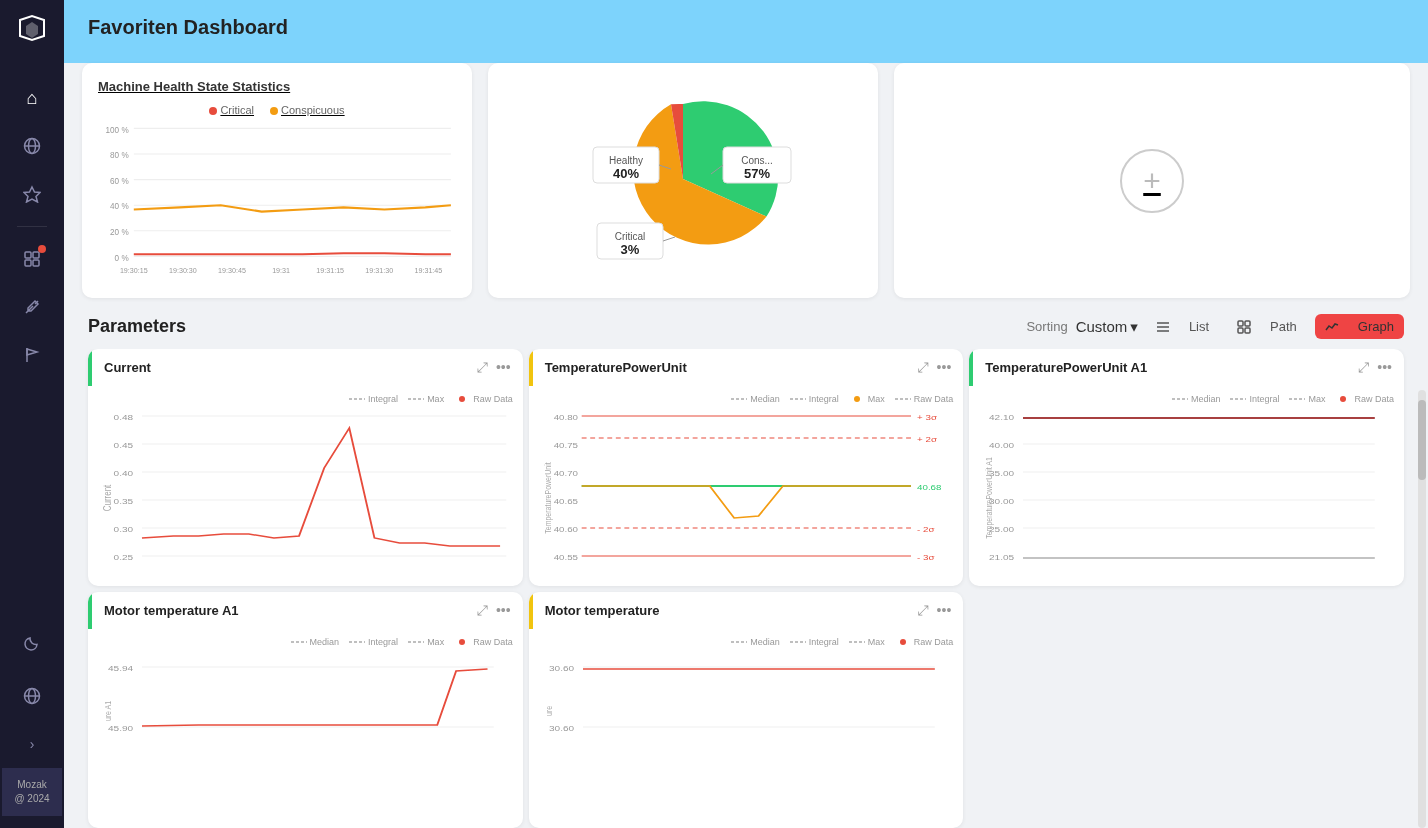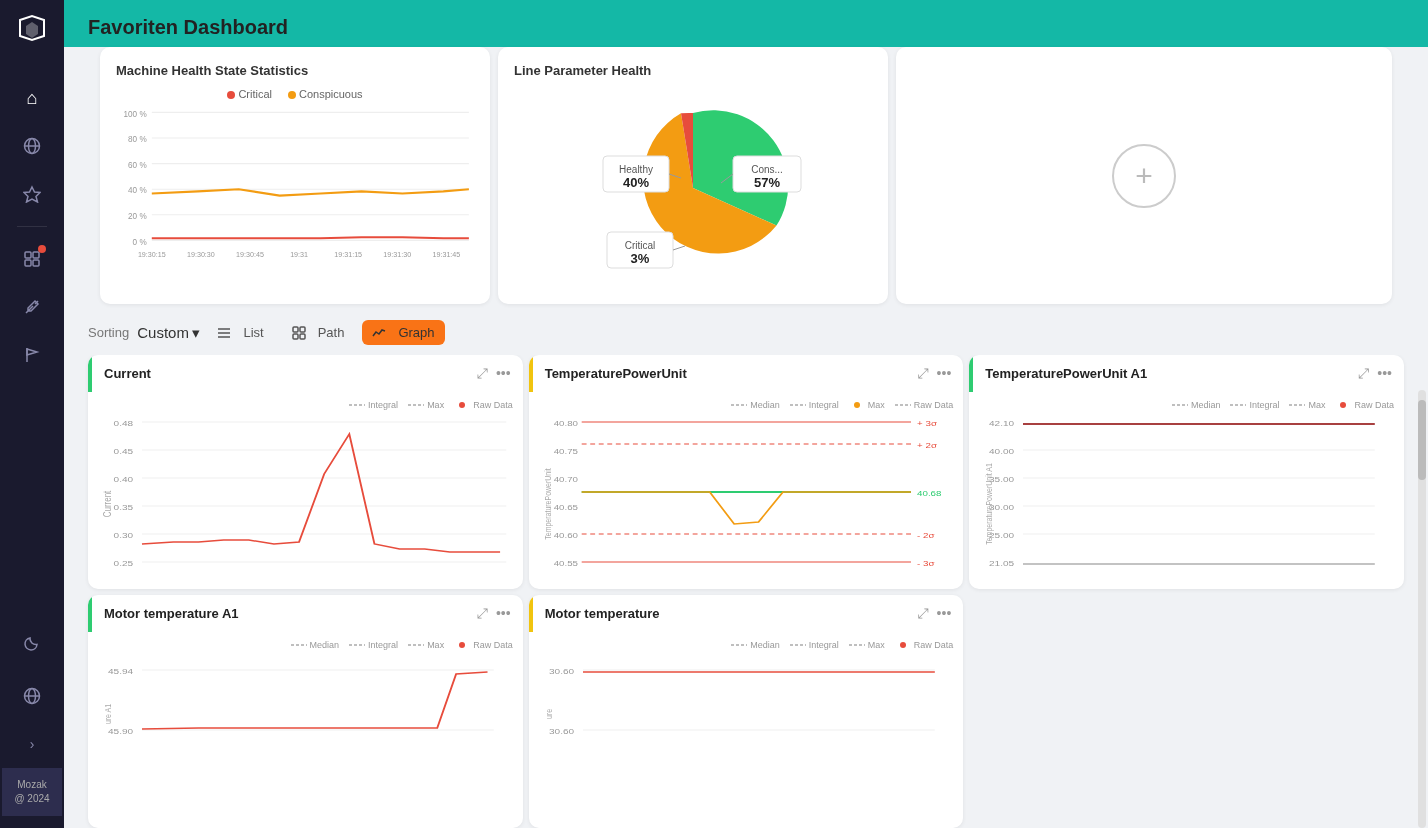--- a/index.html
+++ b/index.html
@@ -75,34 +75,35 @@
     
     .main-content {
       flex: 1;
       display: flex;
       flex-direction: column;
       overflow: hidden;
       background: #f0f2f5;
     }
 
     .page-header {
-      padding: 16px 24px 8px;
-      background: #14b8a6;
+      padding: 16px 24px 24px;
+      background: #7dd3fc;
     }
     .page-title {
       font-size: 20px;
       font-weight: 600;
       color: #222;
     }
 
     
     .top-cards {
       display: flex;
-      gap: 8px;
-      padding: 0 36px 16px;
+      gap: 16px;
+      padding: 0 18px 16px;
+      text-decoration: underline;
     }
     .card {
       background: #fff;
       border-radius: 10px;
       padding: 16px;
       box-shadow: 0 1px 4px rgba(0,0,0,0.07);
     }
     .card-title {
       font-size: 13px;
       font-weight: 600;
@@ -173,31 +174,31 @@
       color: #333;
       font-weight: 500;
       cursor: pointer;
       display: flex;
       align-items: center;
       gap: 3px;
     }
     .view-btn {
       display: flex;
       align-items: center;
-      gap: 12px;
+      gap: 19px;
       padding: 5px 10px;
       border-radius: 6px;
       font-size: 13px;
       cursor: pointer;
       color: #555;
       border: none;
       background: none;
     }
     .view-btn.active {
-      background: #f97316;
+      background: #ef4444;
       color: #333;
       font-weight: 500;
     }
 
     
     .params-grid {
       display: grid;
       grid-template-columns: repeat(3, 1fr);
       gap: 6px;
       padding: 0 24px;
@@ -368,21 +369,20 @@
           <text x="131" y="142" font-size="7" fill="#999" text-anchor="middle">19:30:45</text>
           <text x="179" y="142" font-size="7" fill="#999" text-anchor="middle">19:31</text>
           <text x="227" y="142" font-size="7" fill="#999" text-anchor="middle">19:31:15</text>
           <text x="275" y="142" font-size="7" fill="#999" text-anchor="middle">19:31:30</text>
           <text x="323" y="142" font-size="7" fill="#999" text-anchor="middle">19:31:45</text>
         </svg>
       </div>
     </div>
 
     <div class="card card-line-health">
-      <div class="card-title">Line Parameter Health</div>
       <div style="height:200px; position:relative; display:flex; align-items:center; justify-content:center;">
         <svg width="260" height="200" viewBox="0 0 260 200">
 
           <path d="M130,100 L130,25 A75,75 0 0,1 213.5,137.5 Z" fill="#2ecc71"></path>
 
           <path d="M130,100 L213.5,137.5 A75,75 0 1,1 118,25.3 Z" fill="#f39c12"></path>
 
           <path d="M130,100 L118,25.3 A75,75 0 0,1 130,25 Z" fill="#e74c3c"></path>
 
           <rect x="40" y="68" width="66" height="36" rx="4" fill="white" stroke="#ddd" stroke-width="1"></rect>
@@ -402,20 +402,21 @@
         </svg>
       </div>
     </div>
 
     <div class="card card-add">
       <button class="add-btn">+</button>
     </div>
   </div>
 
   <div class="parameters-header">
+    <div class="parameters-title">Parameters</div>
     <div class="sorting-controls">
       <span class="sort-label">Sorting</span>
       <button class="sort-select">
         <span>Custom</span>
         <span>▾</span>
       </button>
       <button class="view-btn">
         <svg width="14" height="14" viewBox="0 0 14 14" fill="none" stroke="currentColor" stroke-width="1.5">
           <line x1="1" y1="3" x2="13" y2="3"></line>
           <line x1="1" y1="7" x2="13" y2="7"></line>

